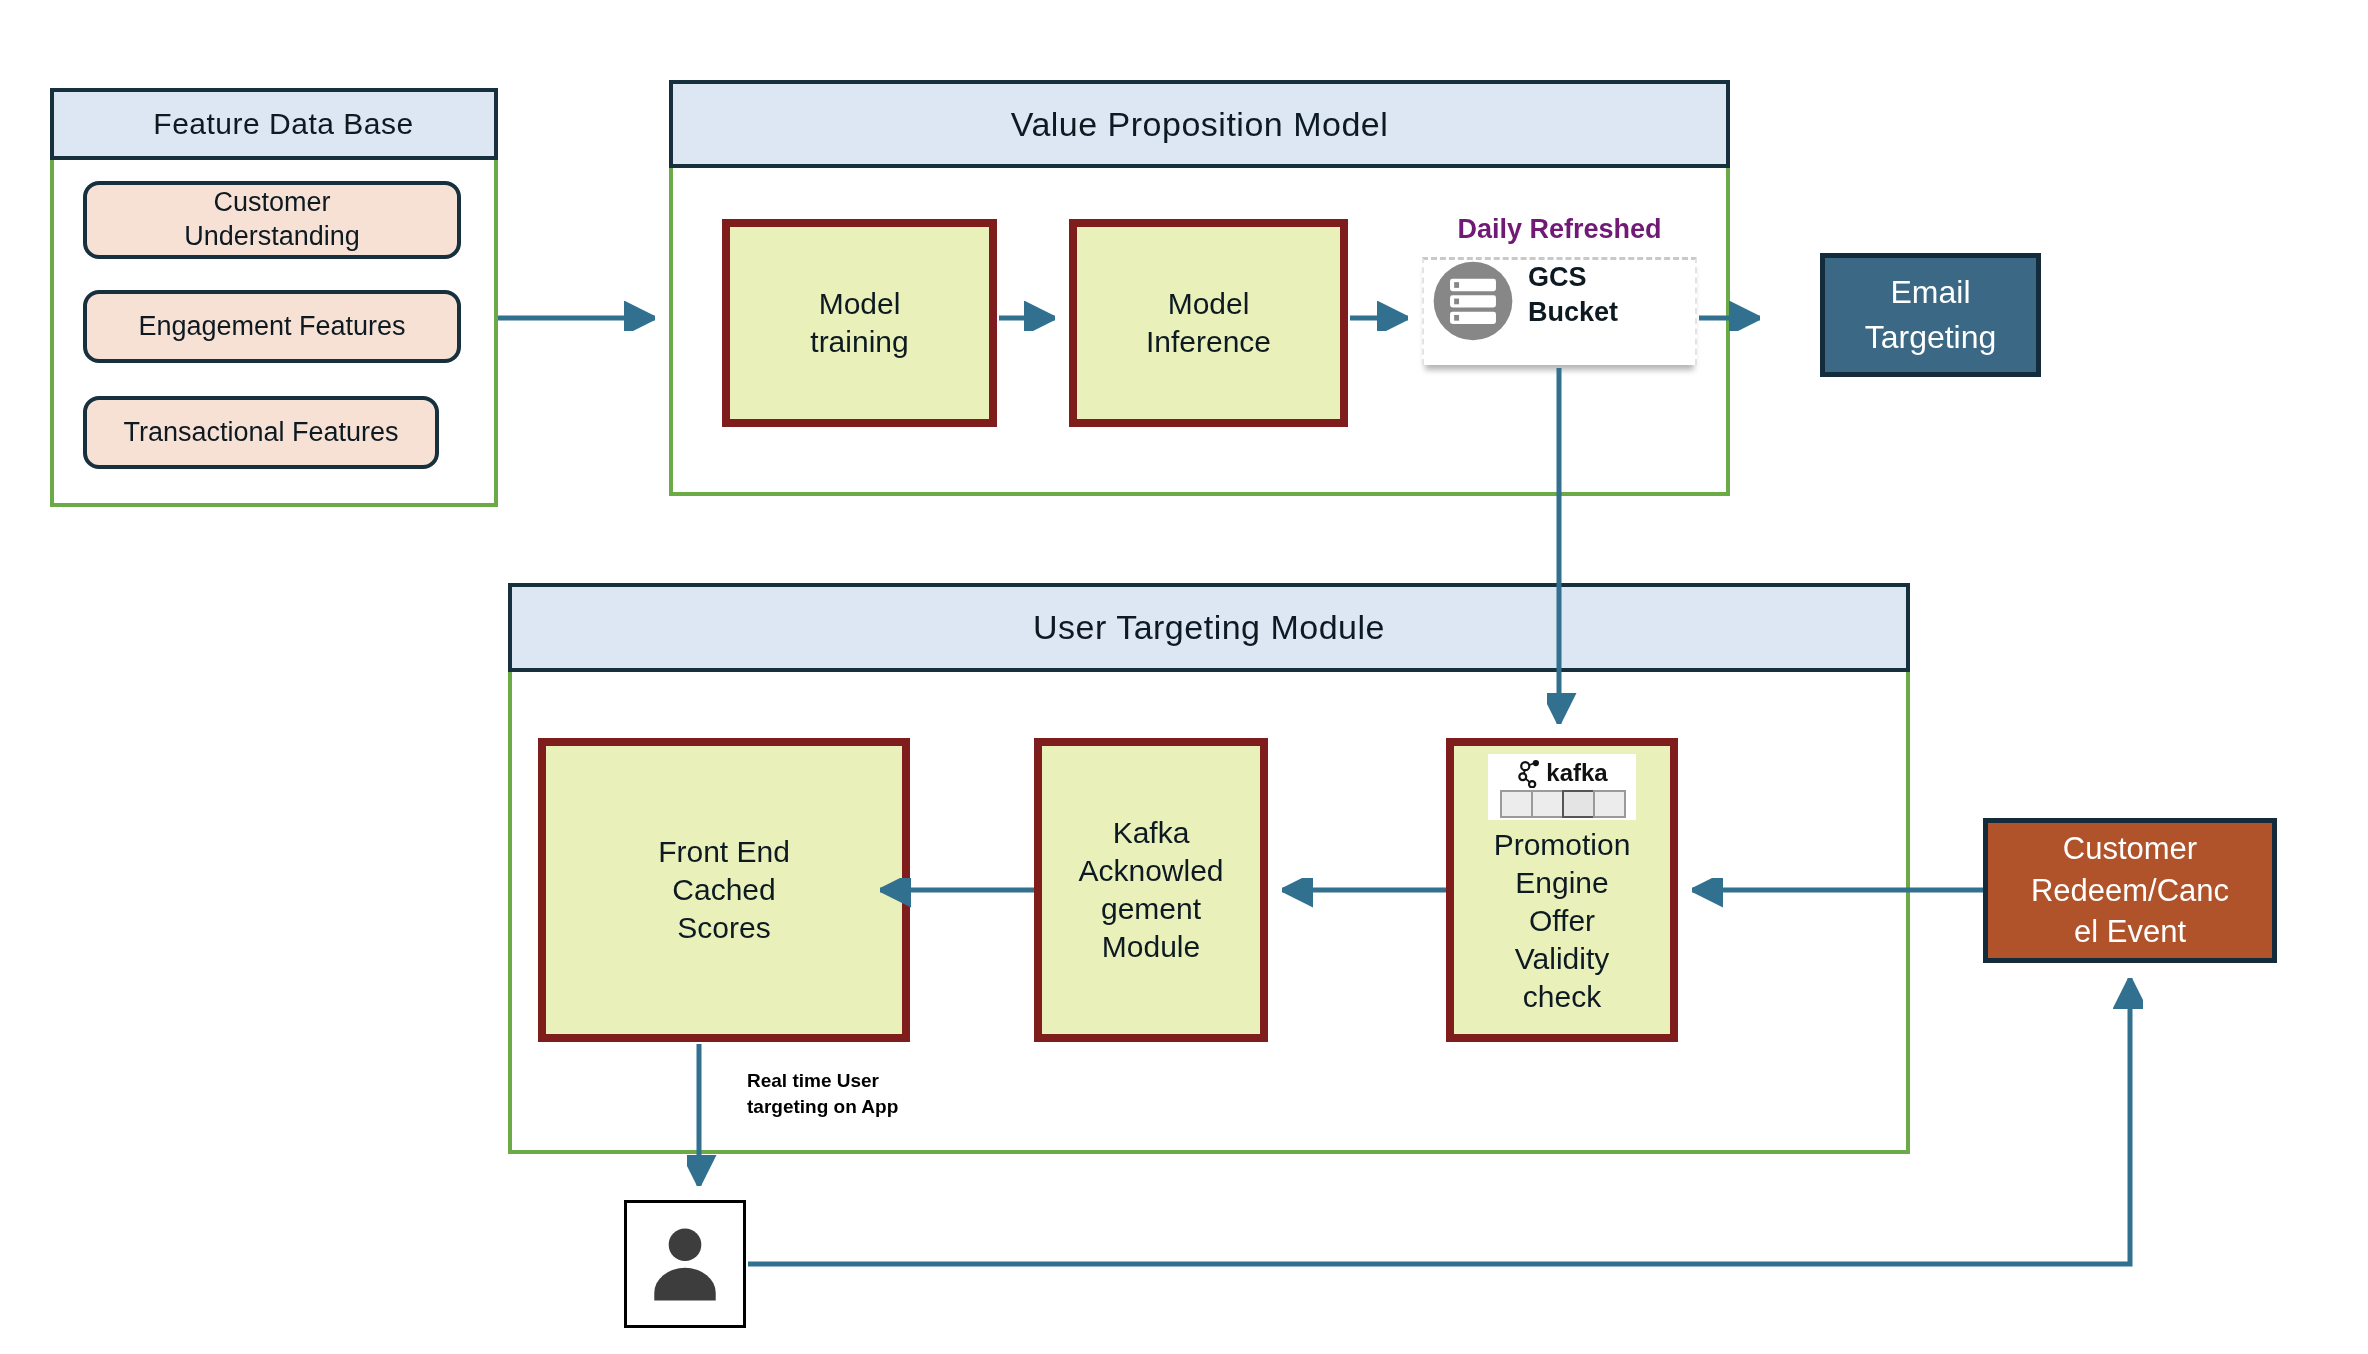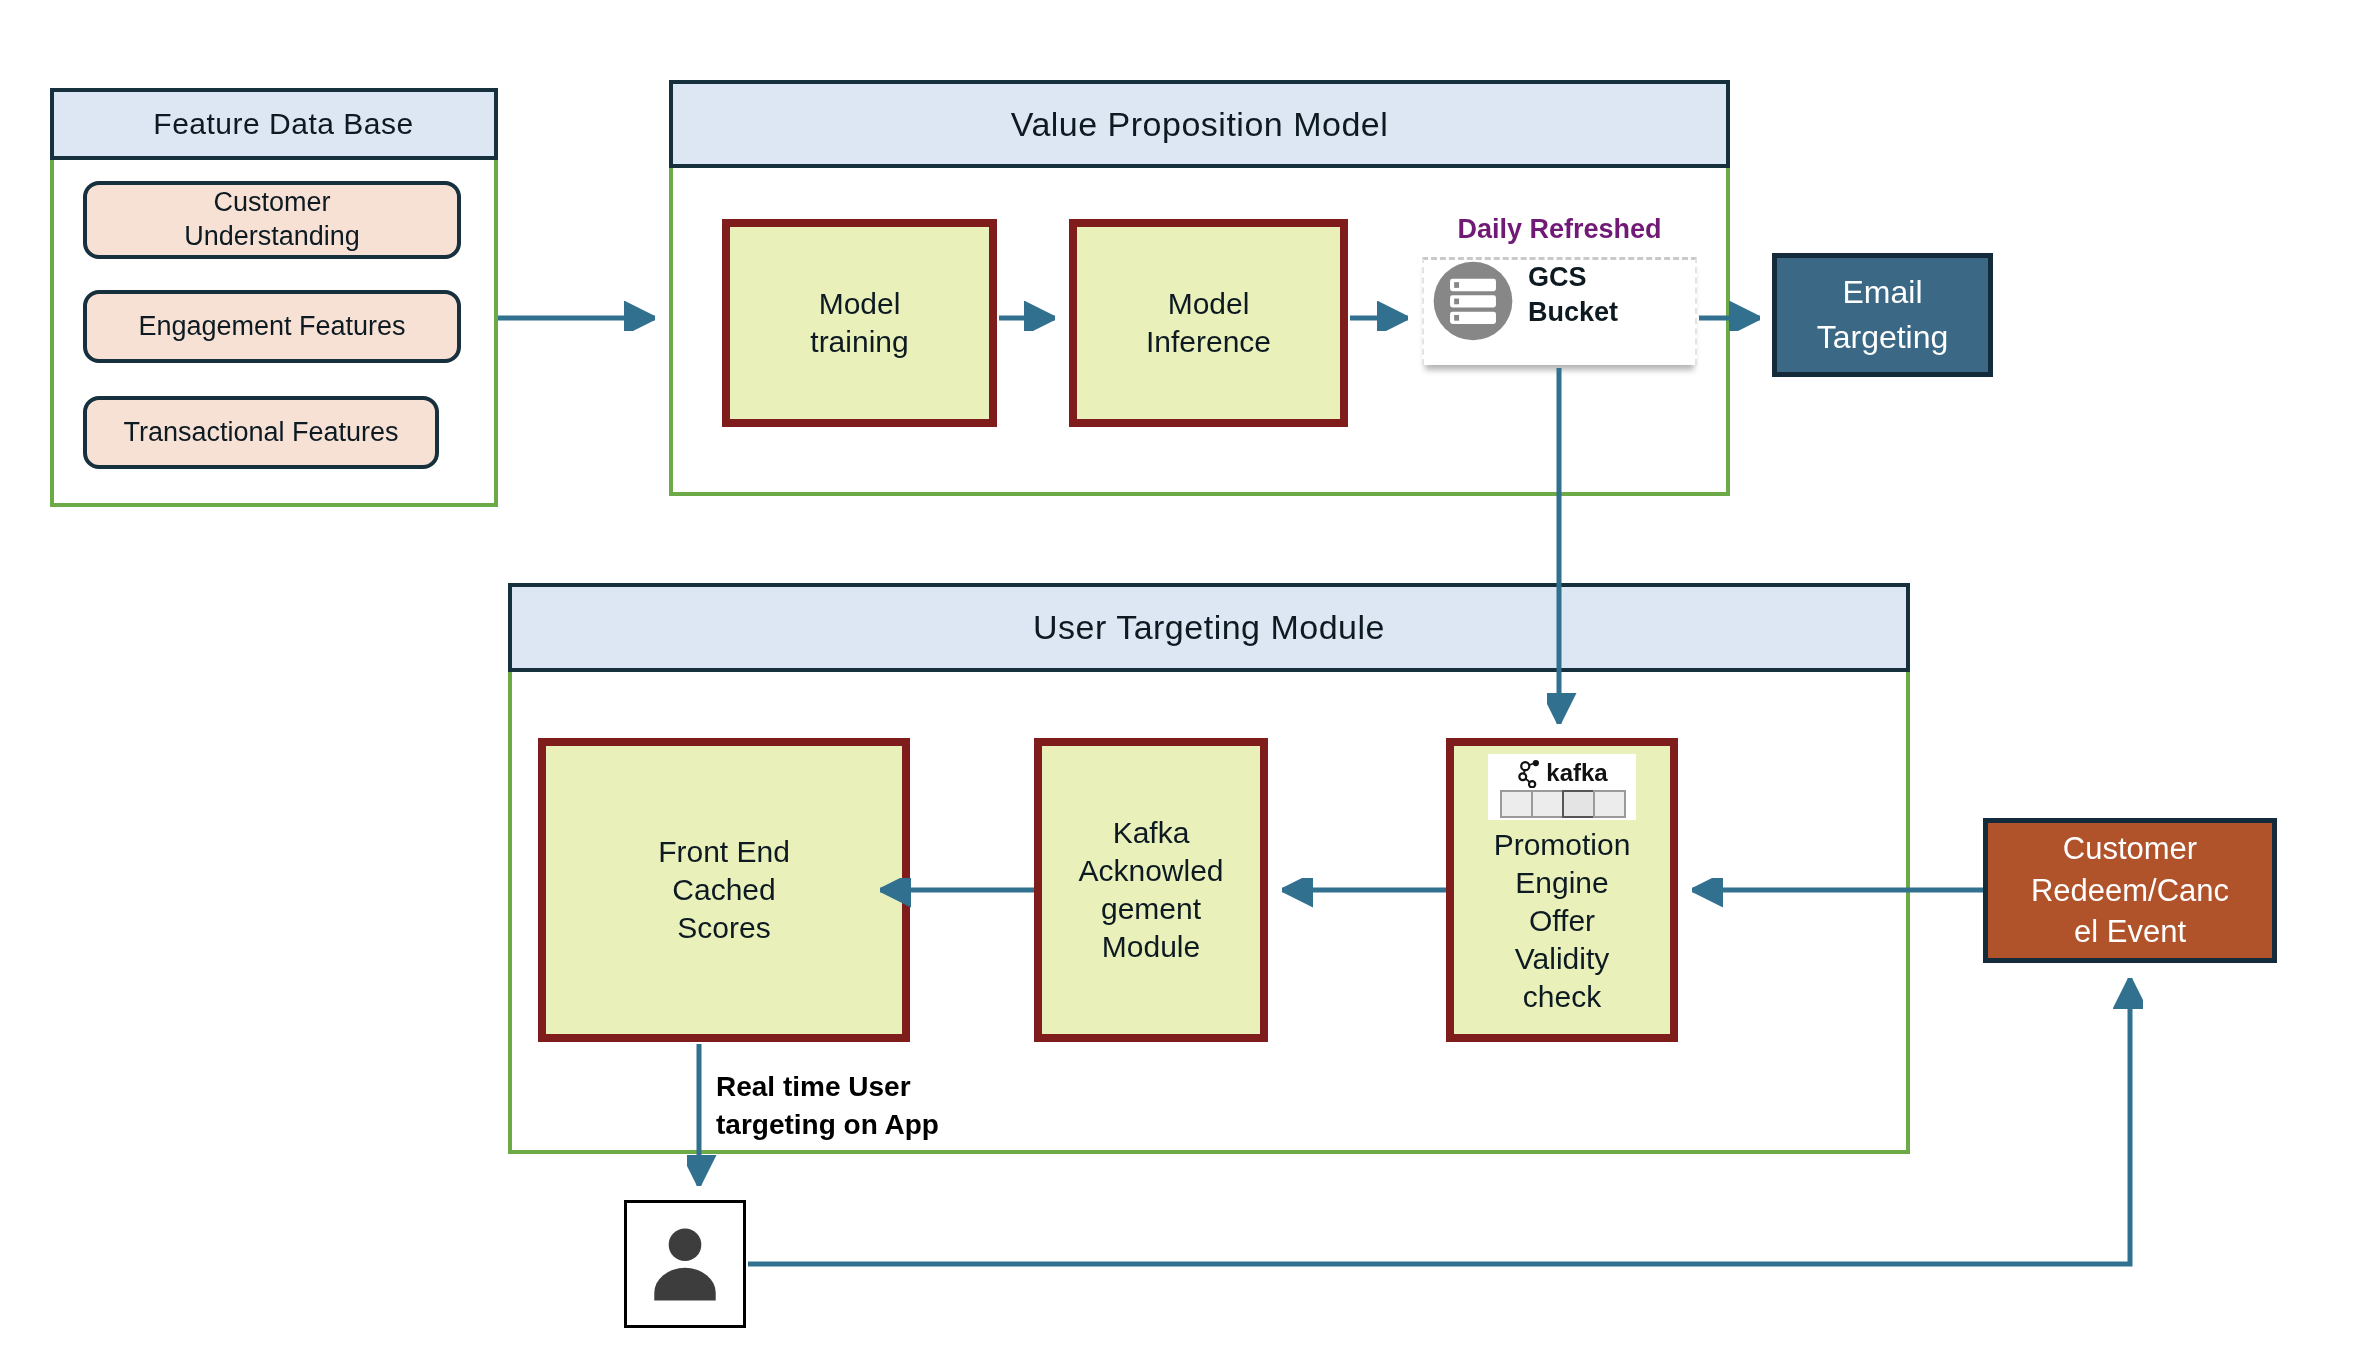--- a/index.html
+++ b/index.html
@@ -40,21 +40,21 @@
     text-align:center;font-size:27px;line-height:1.25;
     z-index:2;
   }
   .solidbox{
     border:5px solid #132b3a;
     color:#ffffff;
     display:flex;flex-direction:column;align-items:center;justify-content:center;
     text-align:center;
     z-index:2;
   }
-  .email{background:#3a6885;font-size:32px;line-height:1.4;}
+  .email{background:#3a6885;font-size:32px;line-height:1.4;margin-left:48px;}
   .customer{background:#b0522a;font-size:31px;line-height:1.35;}
   .ln{display:block;}
   .caption{font-size:27px;font-weight:600;color:#701a75;z-index:2;}
   .gcs-widget{
     background:#ffffff;
     border-top:3px dashed #c9c9c9;
     border-left:2px dashed #e3e3e3;
     border-right:2px dashed #e3e3e3;
     box-shadow:0 8px 6px -3px #b5b5b5;
     display:flex;align-items:flex-start;
@@ -73,21 +73,21 @@
   .kafka-row{display:flex;align-items:center;gap:4px;}
   .kafka-word{font-size:24px;font-weight:bold;color:#111;line-height:1;}
   .kafka-cells{display:flex;margin-top:2px;}
   .kafka-cell{width:29px;height:24px;background:#ececec;border:2px solid #9a9a9a;margin-right:-2px;}
   .kafka-cell.active{border-color:#555;background:#e4e4e4;}
   .user-box{
     background:#ffffff;border:3px solid #000000;
     display:flex;align-items:center;justify-content:center;
     z-index:2;
   }
-  .rt-label{font-size:28px;font-weight:600;line-height:1.35;text-align:left;z-index:2;color:#000;}
+  .rt-label{font-size:19px;font-weight:600;line-height:1.35;text-align:left;z-index:2;color:#000;margin-left:31px;}
 </style>
 </head>
 <body>
 
 <div id="canvas">
 
   <div class="abs panel-header" style="left:50px;top:88px;width:448px;height:72px;padding-left:19px;">
     <span class="panel-title" style="font-size:30px;">Feature Data Base</span>
   </div>
   <div class="abs panel-body" style="left:50px;top:160px;width:448px;height:347px;"></div>

